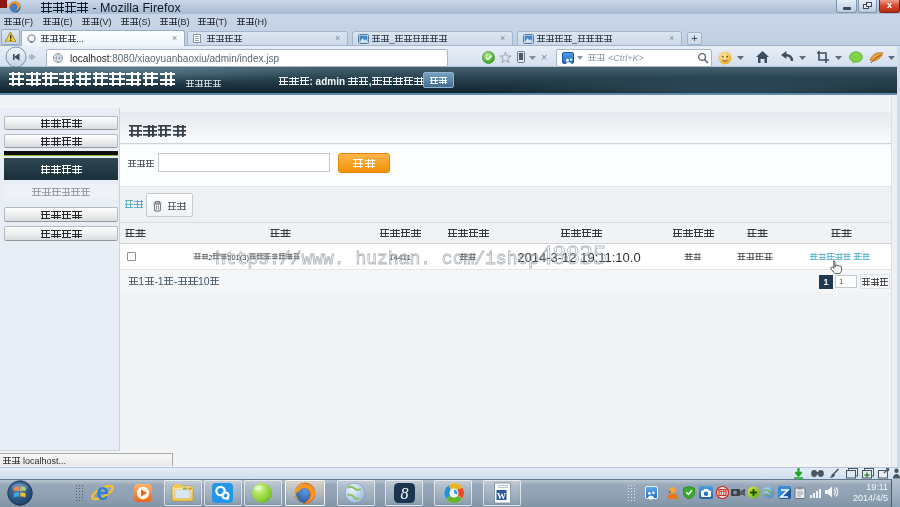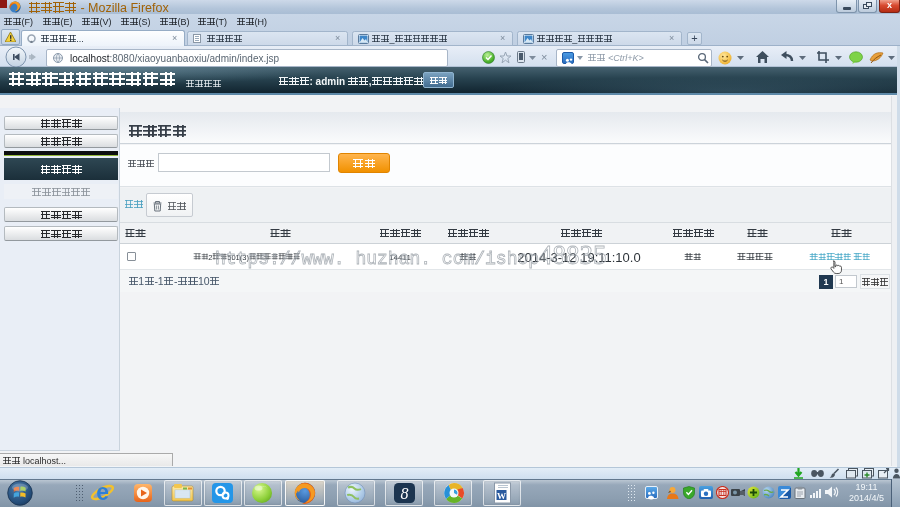--- a/index.html
+++ b/index.html
@@ -14,21 +14,21 @@
 </style></head><body>
 <div class="ab" style="left:0;top:0;width:900px;height:14px;background:linear-gradient(180deg,#cdd9e9,#b3c5da 60%,#a9bdd4)"></div>
 <div class="ab" style="left:0;top:0;width:7px;height:8px;background:#8e1712"></div>
 <svg class="ab" style="left:9px;top:1px" width="12" height="12">
     <circle cx="6" cy="6" r="5.5" fill="#3b7fc4"></circle>
     <path d="M6 .5a5.5 5.5 0 0 1 0 11 6 6 0 0 0 3-5 6 6 0 0 0-3-6z" fill="#2a5e9a"></path>
     <path d="M1.2 8.5A5.2 5.2 0 0 1 6 .8c2.5 0 4.6 1.8 5.1 4.1A5 5 0 0 0 7 2.6 5.3 5.3 0 0 0 1.2 8.5z" fill="#e4690f"></path>
     <path d="M1 6.6C1.7 4 4 2.6 6.3 3c2 .4 3.2 1.8 3.4 3.6.2 2-1 3.8-2.8 4.4A5.4 5.4 0 0 1 1 6.6z" fill="none"></path>
     <path d="M11.4 5C11 2.4 8.7.5 6 .5 3.2.5 1 2.7.6 5.2c.7-1.8 2-2.9 3.6-3 1.3-.2 2.4.3 3.2 1.2.9 1 1.3 2.4.9 3.8-.3 1.3-1.3 2.3-2.5 2.8 2.3.2 4.5-1.3 5.6-5z" fill="#f59a21"></path>
   </svg>
-<div class="ab" style="left:28px;top:1px;font-size:12.5px;color:#a16207"><i class="cj"></i><i class="cj"></i><i class="cj"></i><i class="cj"></i> - Mozilla Firefox</div>
+<div class="ab" style="left:40px;top:1px;font-size:12.5px;color:#0f172a"><i class="cj"></i><i class="cj"></i><i class="cj"></i><i class="cj"></i> - Mozilla Firefox</div>
 <div class="ab" style="left:836px;top:0;width:21px;height:13px;background:linear-gradient(#e7eef6,#bccbdc);border:1px solid #7e94ac;border-top:none;border-radius:0 0 3px 3px">
     <div class="ab" style="left:6px;top:7px;width:8px;height:3px;background:#3a4a5c;border-radius:1px"></div>
   </div>
 <div class="ab" style="left:858px;top:0;width:19px;height:13px;background:linear-gradient(#e7eef6,#bccbdc);border:1px solid #7e94ac;border-top:none;border-radius:0 0 3px 3px">
     <div class="ab" style="left:4px;top:4px;width:6px;height:5px;border:1px solid #3a4a5c;background:#e8eef4"></div>
     <div class="ab" style="left:7px;top:2px;width:6px;height:5px;border:1px solid #3a4a5c;background:#e8eef4"></div>
   </div>
 <div class="ab" style="left:879px;top:0;width:21px;height:13px;background:linear-gradient(#f0a08c,#d84a30 45%,#b52d14);border:1px solid #7e2214;border-top:none;border-radius:0 0 3px 3px;color:#fff;font-weight:bold;font-size:9px;text-align:center;line-height:11px">x</div>
 <div class="ab" style="left:0;top:14px;width:900px;height:32px;background:linear-gradient(#c8d6e7,#c0cfe2)"></div>
 <div class="ab" style="left:4px;top:17px;font-size:9px;color:#1c2026"><i class="cj"></i><i class="cj"></i>(F)</div>
@@ -494,13 +494,13 @@
       <rect x="0" y="8" width="2" height="3"></rect>
       <rect x="3" y="6" width="2" height="5"></rect>
       <rect x="6" y="4" width="2" height="7"></rect>
       <rect x="9" y="2" width="2" height="9"></rect>
     </g>
   </svg>
 <svg class="ab" style="left:825px;top:486px" width="14" height="12">
     <path d="M0 4h3l4-3.5v11L3 8H0z" fill="#f2f5f8"></path>
     <path d="M9 3a4.5 4.5 0 0 1 0 6M11 1.5a7 7 0 0 1 0 9" stroke="#f2f5f8" stroke-width="1.3" fill="none"></path>
   </svg>
-<div class="ab" style="left:845px;top:482px;width:43px;height:24px;color:#f4f8fb;font-size:9px;text-align:center;line-height:11px">19:11<br>2014/4/5</div>
+<div class="ab" style="left:845px;top:482px;width:43px;height:24px;color:#f4f8fb;font-size:9px;text-align:right;line-height:11px">19:11<br>2014/4/5</div>
 <div class="ab" style="left:891px;top:479px;width:9px;height:28px;background:linear-gradient(#b6c4d2,#8ca0b4);border-left:1px solid #4a6078"></div>
 </body></html>

